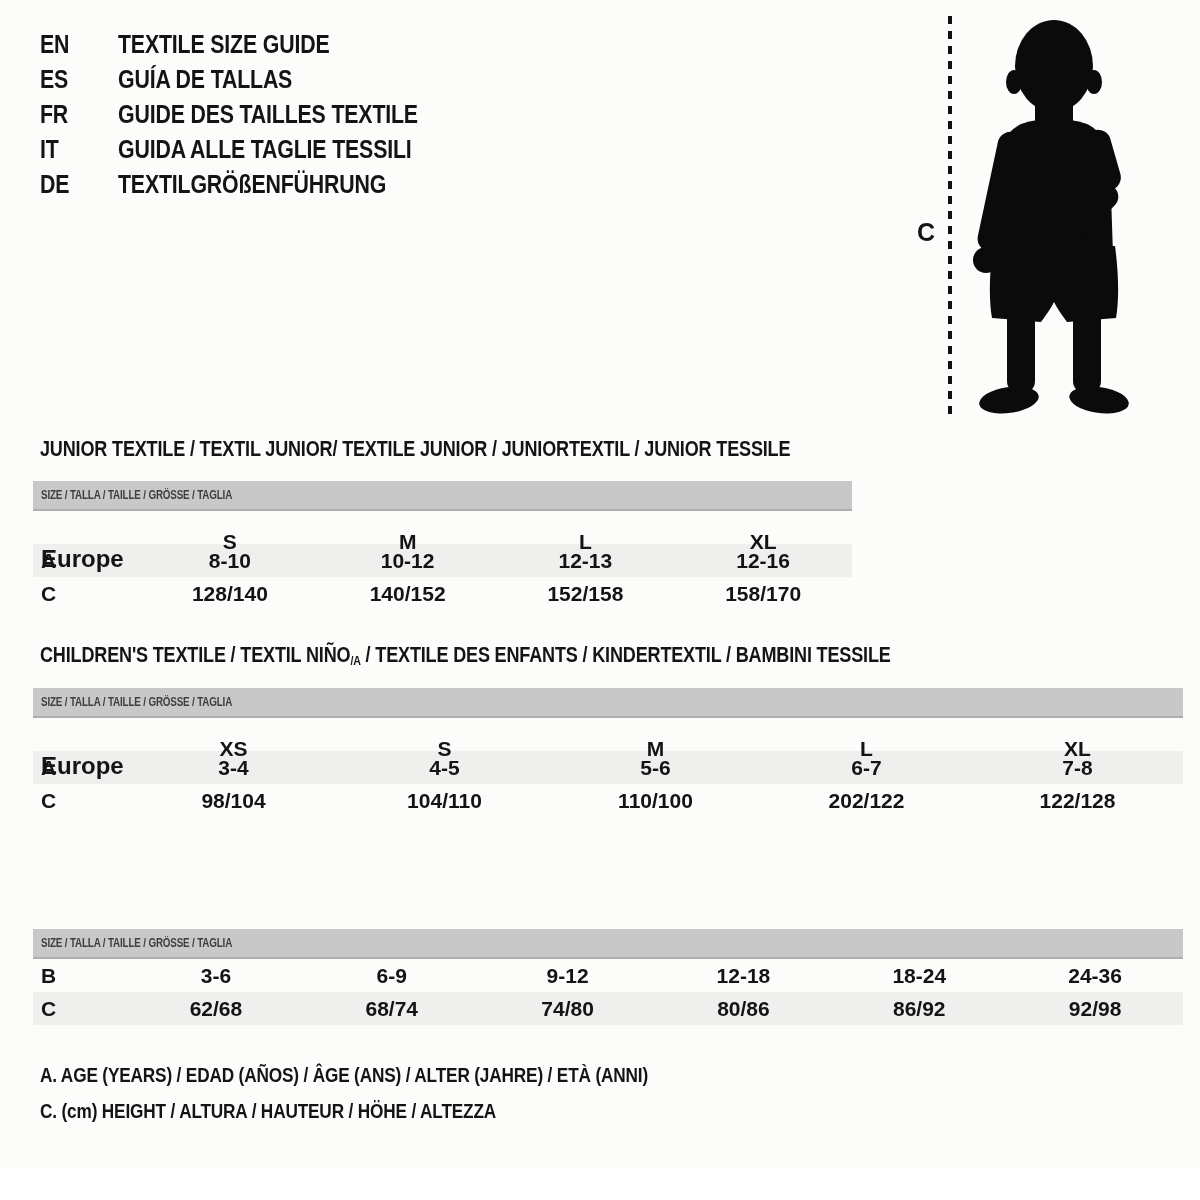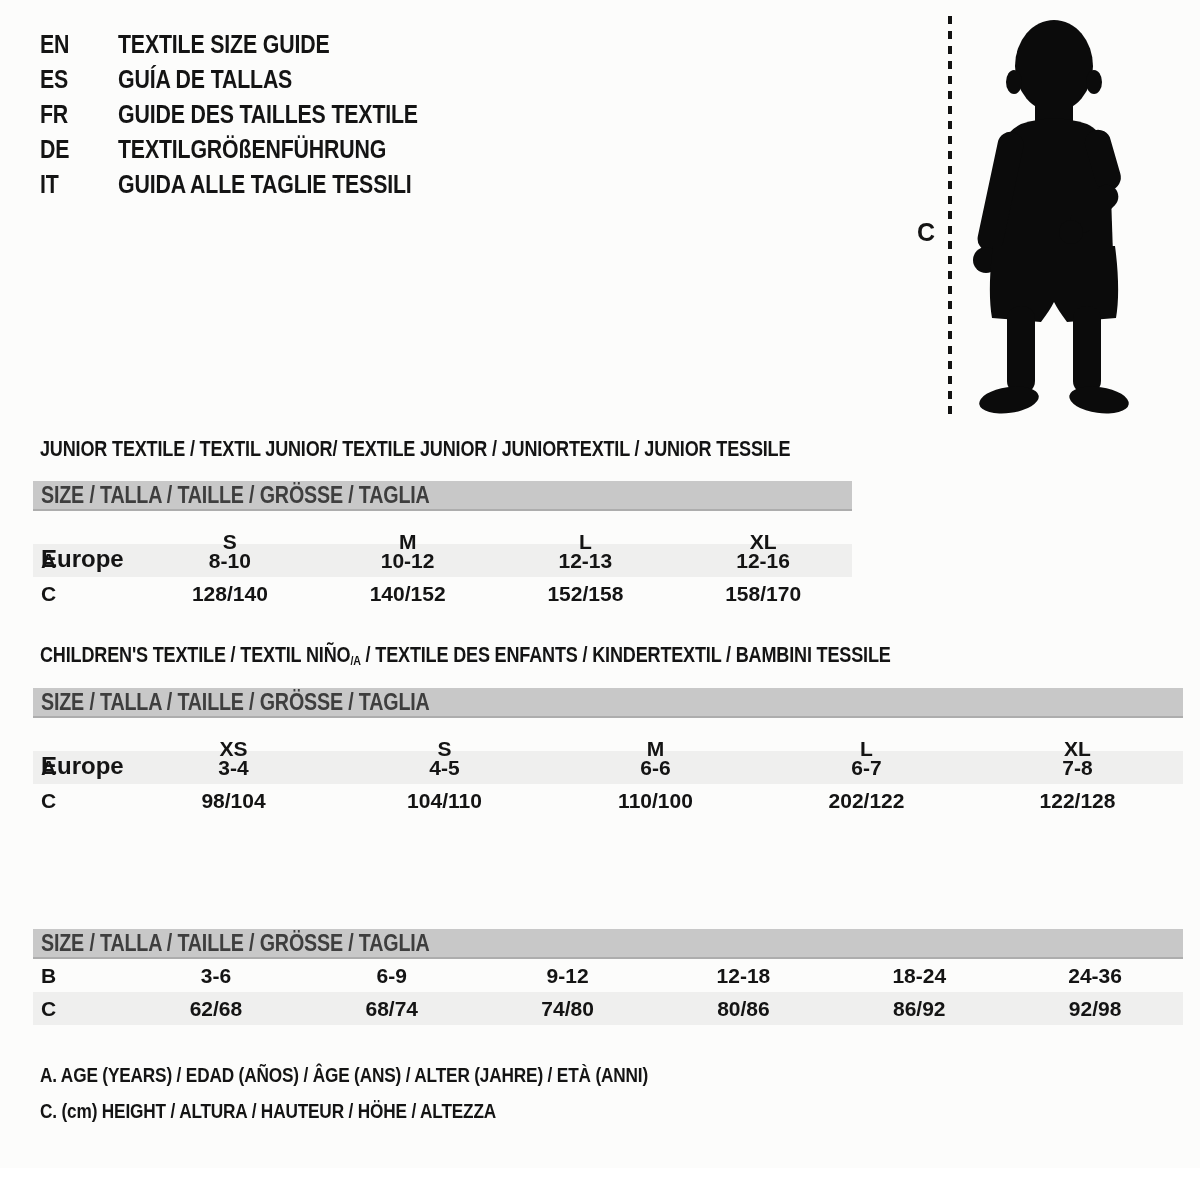--- a/index.html
+++ b/index.html
@@ -51,21 +51,21 @@
   .t-junior{top:481px;width:819px;}
   .t-children{top:688px;width:1150px;}
   .t-babies{top:929px;width:1150px;}
   .size-bar{
     height:30px;
     background:var(--bar-bg);
     border-bottom:2px solid #adadad;
     display:flex;align-items:center;
     padding-left:8px;
     color:var(--bar-ink);
-    font-size:24px;
+    font-size:12px;
   }
   .trow{display:grid;height:33px;align-items:center;font-size:21px;}
   .t-junior   .trow{grid-template-columns:108px repeat(4,1fr);}
   .t-children .trow{grid-template-columns:95px repeat(5,1fr);}
   .t-babies   .trow{grid-template-columns:95px repeat(6,1fr);}
   .trow.shaded{background:var(--row-shaded);}
   .tlabel{padding-left:8px;text-align:left;}
   .r-europe .tlabel{font-size:24px;margin-top:34px;}
   .tcell{text-align:center;}
 
@@ -85,26 +85,26 @@
     </div>
     <div class="lang-row">
       <span class="lang-code condensed">ES</span>
       <span class="condensed">GUÍA DE TALLAS</span>
     </div>
     <div class="lang-row">
       <span class="lang-code condensed">FR</span>
       <span class="condensed">GUIDE DES TAILLES TEXTILE</span>
     </div>
     <div class="lang-row">
+      <span class="lang-code condensed">IT</span>
+      <span class="condensed">GUIDA ALLE TAGLIE TESSILI</span>
+    </div>
+    <div class="lang-row">
       <span class="lang-code condensed">DE</span>
       <span class="condensed">TEXTILGRÖßENFÜHRUNG</span>
-    </div>
-    <div class="lang-row">
-      <span class="lang-code condensed">IT</span>
-      <span class="condensed">GUIDA ALLE TAGLIE TESSILI</span>
     </div>
   </div>
 
   <div class="figure">
     <svg class="dash-line" width="6" height="400" viewBox="0 0 6 400">
       <line x1="3" y1="0" x2="3" y2="400" stroke="#111111" stroke-width="4" stroke-dasharray="8 7"></line>
     </svg>
     <span class="c-label">C</span>
     <svg class="baby" width="170" height="402" viewBox="0 0 170 402">
       <g fill="var(--silhouette)">
@@ -167,21 +167,21 @@
       <span class="tcell">XS</span>
       <span class="tcell">S</span>
       <span class="tcell">M</span>
       <span class="tcell">L</span>
       <span class="tcell">XL</span>
     </div>
     <div class="trow shaded">
       <span class="tlabel">A</span>
       <span class="tcell">3-4</span>
       <span class="tcell">4-5</span>
-      <span class="tcell">6-6</span>
+      <span class="tcell">5-6</span>
       <span class="tcell">6-7</span>
       <span class="tcell">7-8</span>
     </div>
     <div class="trow">
       <span class="tlabel">C</span>
       <span class="tcell">98/104</span>
       <span class="tcell">104/110</span>
       <span class="tcell">110/100</span>
       <span class="tcell">202/122</span>
       <span class="tcell">122/128</span>

